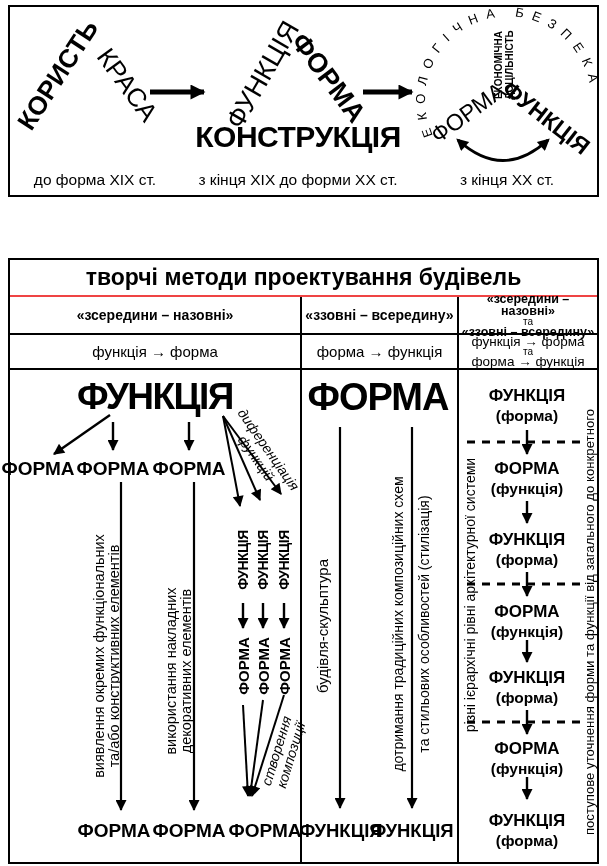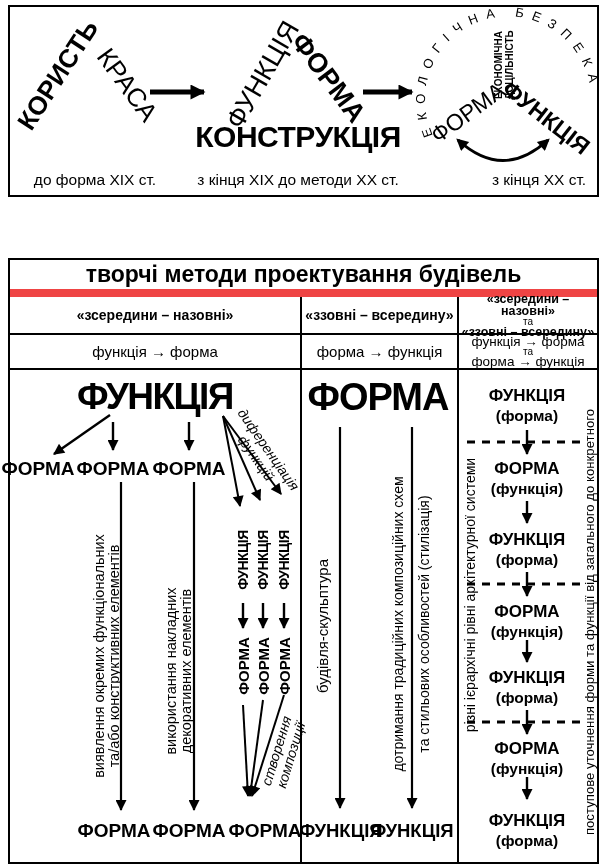--- a/index.html
+++ b/index.html
@@ -46,34 +46,34 @@
       </text>
     </svg>
 
     <span class="abs nw b" style="left:48px;top:68px;font-size:26px;transform:translate(-50%,-50%) rotate(-57deg);">КОРИСТЬ</span>
     <span class="abs nw" style="left:117px;top:78px;font-size:26px;transform:translate(-50%,-50%) rotate(54deg);">КРАСА</span>
     <span class="abs nw ctr" style="left:85px;top:173px;font-size:15.5px;">до форма XIX ст.</span>
 
     <span class="abs nw" style="left:253px;top:68px;font-size:27px;transform:translate(-50%,-50%) rotate(-60deg);">ФУНКЦІЯ</span>
     <span class="abs nw b" style="left:318px;top:71px;font-size:27px;transform:translate(-50%,-50%) rotate(53deg);">ФОРМА</span>
     <span class="abs nw ctr b" style="left:288px;top:130px;font-size:30px;letter-spacing:-0.5px;">КОНСТРУКЦІЯ</span>
-    <span class="abs nw ctr" style="left:288px;top:173px;font-size:15.5px;">з кінця XIX до методи XX ст.</span>
+    <span class="abs nw ctr" style="left:288px;top:173px;font-size:15.5px;">з кінця XIX до форми XX ст.</span>
 
     <div class="abs nw" style="left:494px;top:58px;font-size:10px;font-weight:bold;line-height:11px;text-align:center;transform:translate(-50%,-50%) rotate(-90deg);">
       <span style="display:block;">ЕКОНОМІЧНА</span>
       <span style="display:block;">ДОЦІЛЬНІСТЬ</span>
     </div>
     <span class="abs nw" style="left:458px;top:106px;font-size:23px;transform:translate(-50%,-50%) rotate(-36deg);">ФОРМА</span>
     <span class="abs nw b" style="left:536px;top:111px;font-size:23px;transform:translate(-50%,-50%) rotate(38deg);">ФУНКЦІЯ</span>
-    <span class="abs nw ctr" style="left:497px;top:173px;font-size:15.5px;margin-left:32px;">з кінця XX ст.</span>
+    <span class="abs nw ctr" style="left:497px;top:173px;font-size:15.5px;">з кінця XX ст.</span>
   </div>
 
   <div class="panel" style="left:8px;top:258px;width:587px;height:602px;">
 
-    <div class="abs hcell" style="left:0;top:0;width:587px;height:37px;border-bottom:8px solid #ef4444;box-sizing:border-box;">
+    <div class="abs hcell" style="left:0;top:0;width:587px;height:37px;border-bottom:2px solid #ef4444;box-sizing:border-box;">
       <span class="b nw" style="font-size:23px;">творчі методи проектування будівель</span>
     </div>
 
     <div class="abs" style="left:0;top:37px;width:587px;height:38px;border-bottom:2px solid #000;box-sizing:border-box;">
       <div class="cell hcell" style="left:0;width:290px;">
         <span class="b" style="font-size:14px;">«зсередини – назовні»</span>
       </div>
       <div class="cell hcell" style="left:290px;width:157px;border-left:2px solid #000;box-sizing:border-box;">
         <span class="b" style="font-size:14px;">«ззовні – всередину»</span>
       </div>

